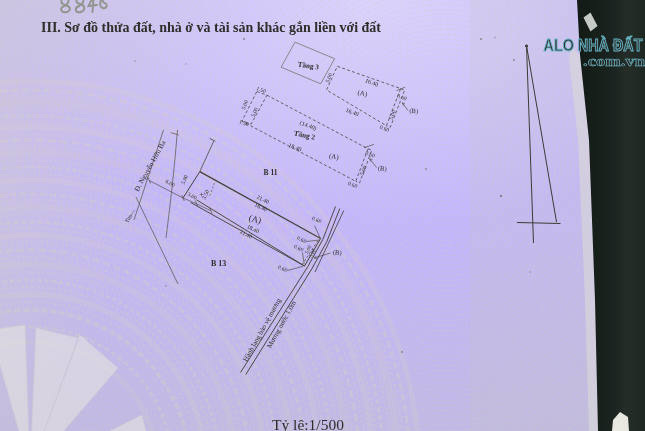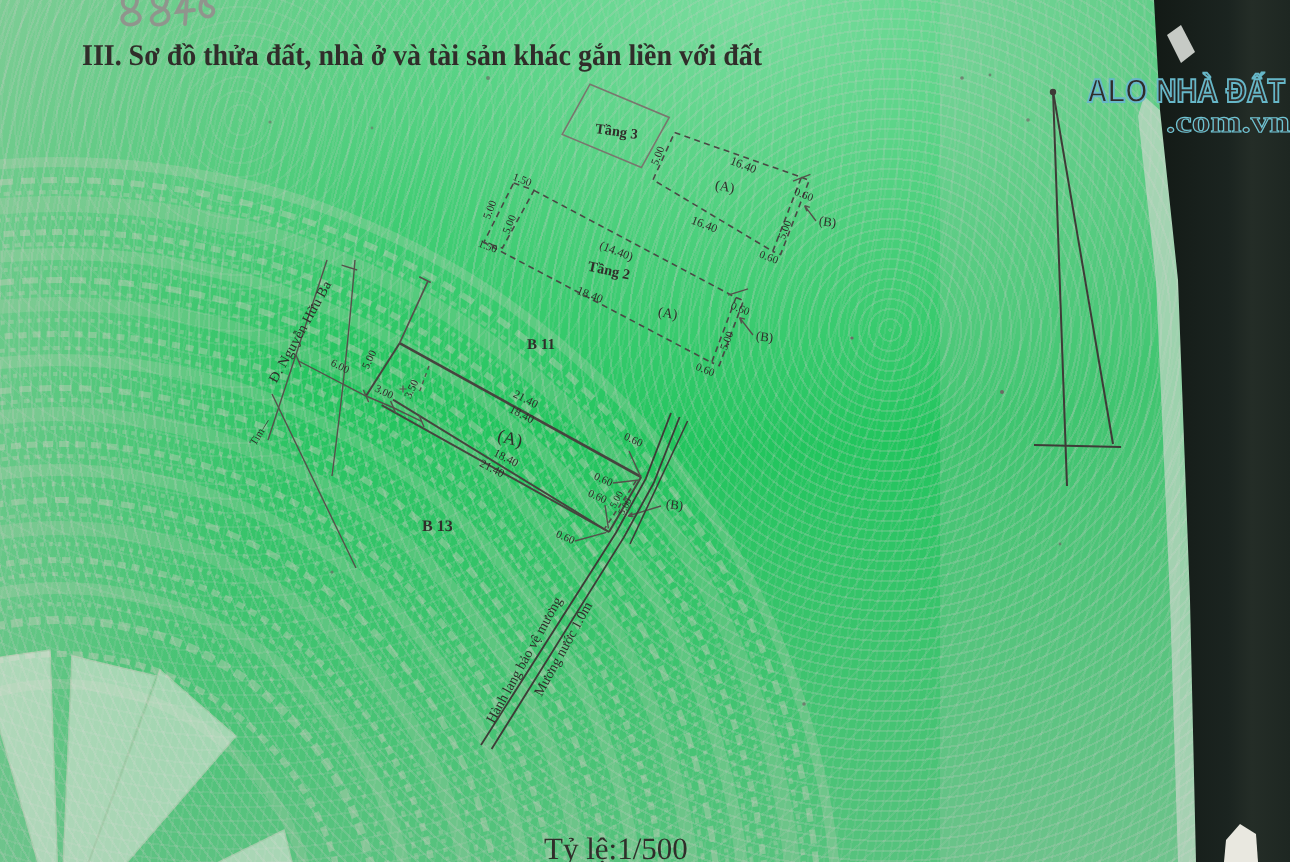--- a/index.html
+++ b/index.html
@@ -1,16 +1,16 @@
 <!DOCTYPE html>
 <html><head>
 <meta charset="utf-8">
 <style>
   html,body{margin:0;padding:0;}
-  #stage{position:relative;width:645px;height:431px;overflow:hidden;background:#22c55e;
+  #stage{position:relative;width:645px;height:431px;overflow:hidden;background:#c4b5fd;
     font-family:"Liberation Serif", serif;}
   #texture{position:absolute;inset:0;
     background:
       repeating-radial-gradient(circle at 445px 165px, rgba(200,203,196,.22) 0 1px, rgba(0,0,0,0) 1px 5px),
       repeating-radial-gradient(circle at 120px 60px, rgba(203,205,198,.14) 0 1px, rgba(0,0,0,0) 1px 7px),
       repeating-linear-gradient(100deg, rgba(210,212,205,.10) 0 1px, rgba(0,0,0,0) 1px 4px),
       linear-gradient(115deg, rgba(214,211,202,.5) 0%, rgba(0,0,0,0) 30%),
       radial-gradient(150% 130% at 58% 0%, rgba(255,255,255,.4) 0%, rgba(0,0,0,0) 40%, rgba(188,190,187,.55) 100%);
   }
   svg{position:absolute;left:0;top:0;}

